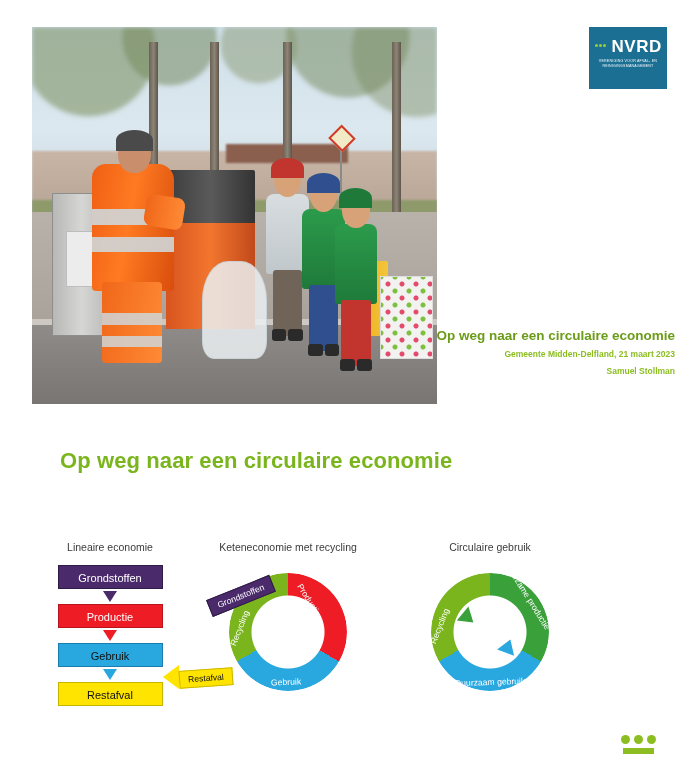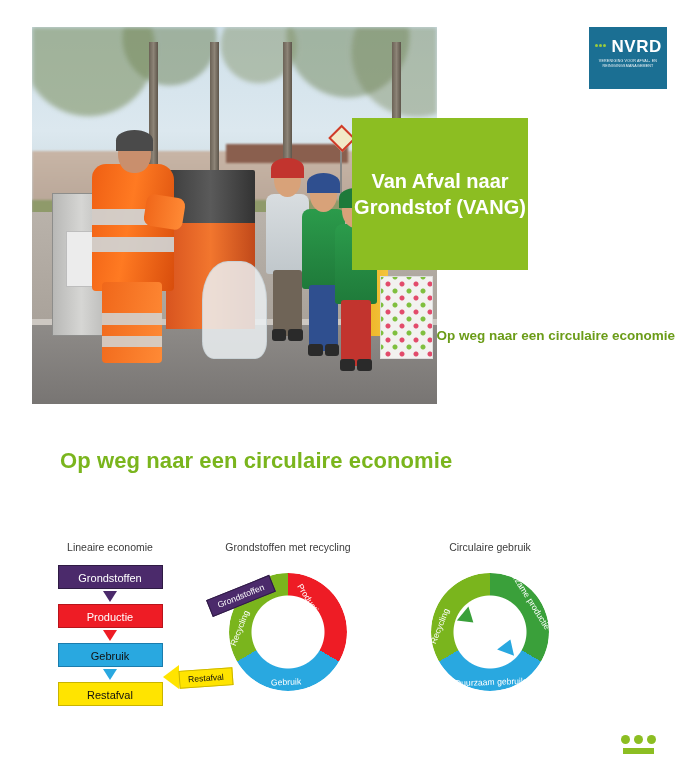--- a/index.html
+++ b/index.html
@@ -462,47 +462,46 @@
     </div>
 
     <div class="logo-box">
       <div class="logo-mark">
         <span class="dots"><i></i><i></i><i></i></span>
         <span>NVRD</span>
       </div>
       <div class="logo-sub">VERENIGING VOOR AFVAL- EN REINIGINGSMANAGEMENT</div>
     </div>
 
-    <div class="title-block">
-      <h1>Van Afval naar Grondstof (VANG)</h1>
-    </div>
 
     <div class="sub-stack">
       <p class="sub-1">Op weg naar een circulaire economie</p>
+      <p class="sub-2">Gemeente Midden-Delfland, 21 maart 2023</p>
+      <p class="sub-3">Samuel Stollman</p>
     </div>
   </div>
 
   <div class="slide-bottom">
     <div class="b-title">Op weg naar een circulaire economie</div>
 
     <div class="diagram">
 
       <div class="d-col col1">
         <div class="d-head">Lineaire economie</div>
         <div class="chain-box cb1">Grondstoffen</div>
         <div class="arrow-down"></div>
         <div class="chain-box cb2">Productie</div>
         <div class="arrow-down ad2"></div>
         <div class="chain-box cb3">Gebruik</div>
         <div class="arrow-down ad3"></div>
         <div class="chain-box cb4">Restafval</div>
       </div>
 
       <div class="d-col col2">
-        <div class="d-head">Grondstoffen met recycling</div>
+        <div class="d-head">Keteneconomie met recycling</div>
         <div class="cycle">
           <div class="ring-c2"></div>
           <span class="ring-label rl-productie">Productie</span>
           <span class="ring-label rl-gebruik">Gebruik</span>
           <span class="ring-label rl-recycling">Recycling</span>
           <div class="tag tag-grond">Grondstoffen</div>
           <div class="tag-arrow-rest"></div>
           <div class="tag tag-rest">Restafval</div>
         </div>
       </div>

